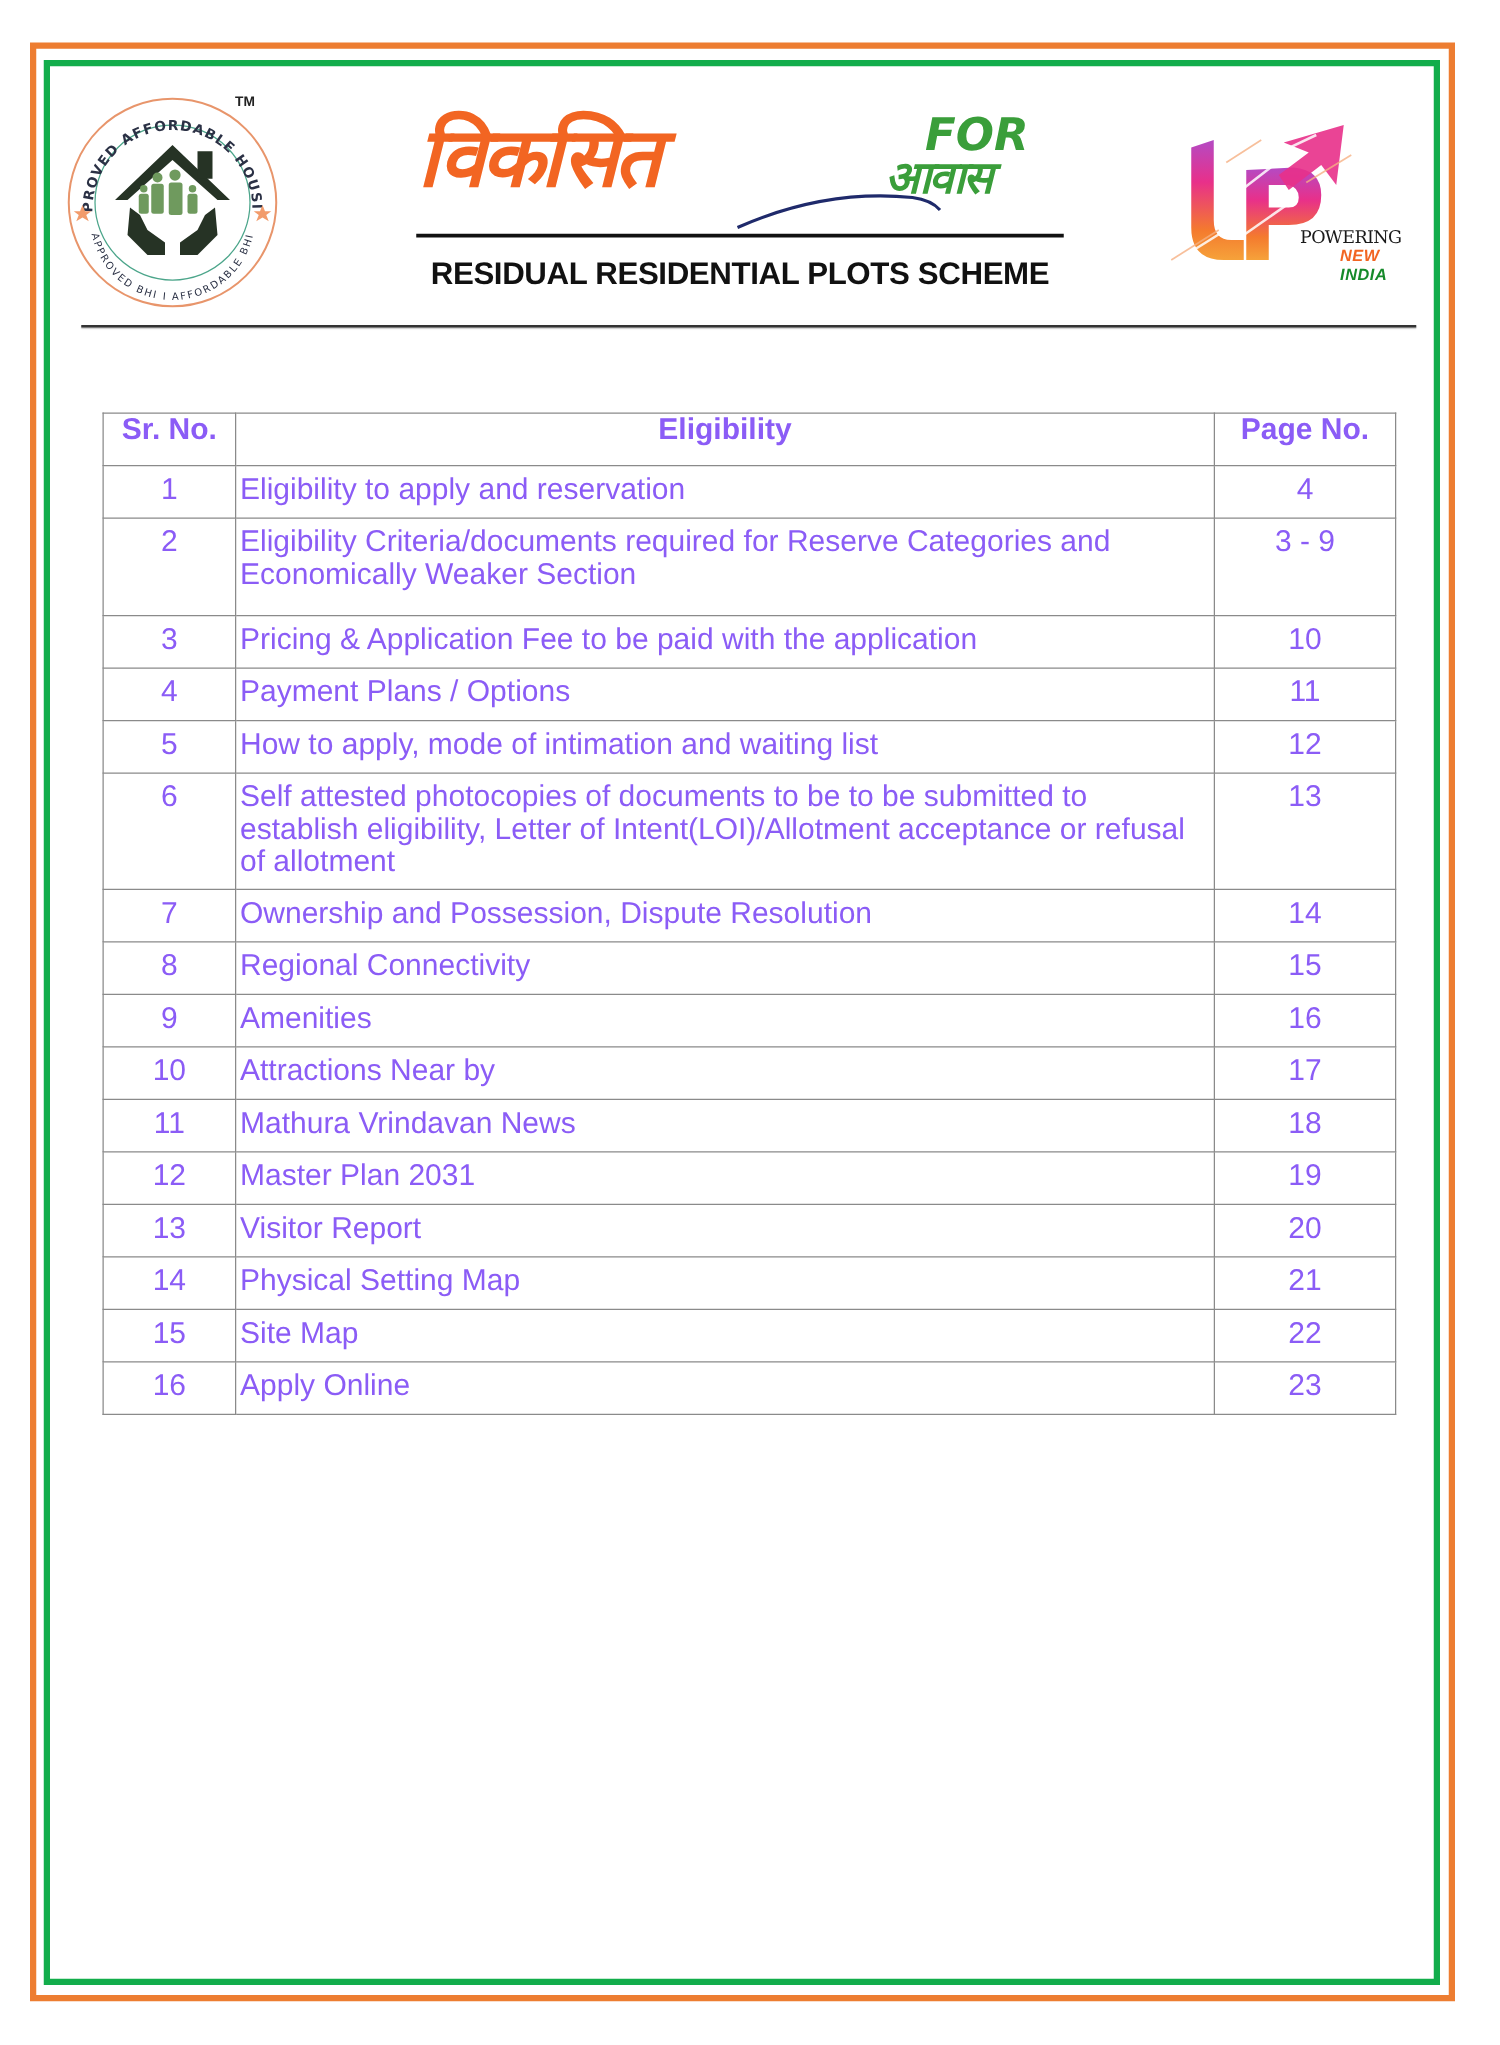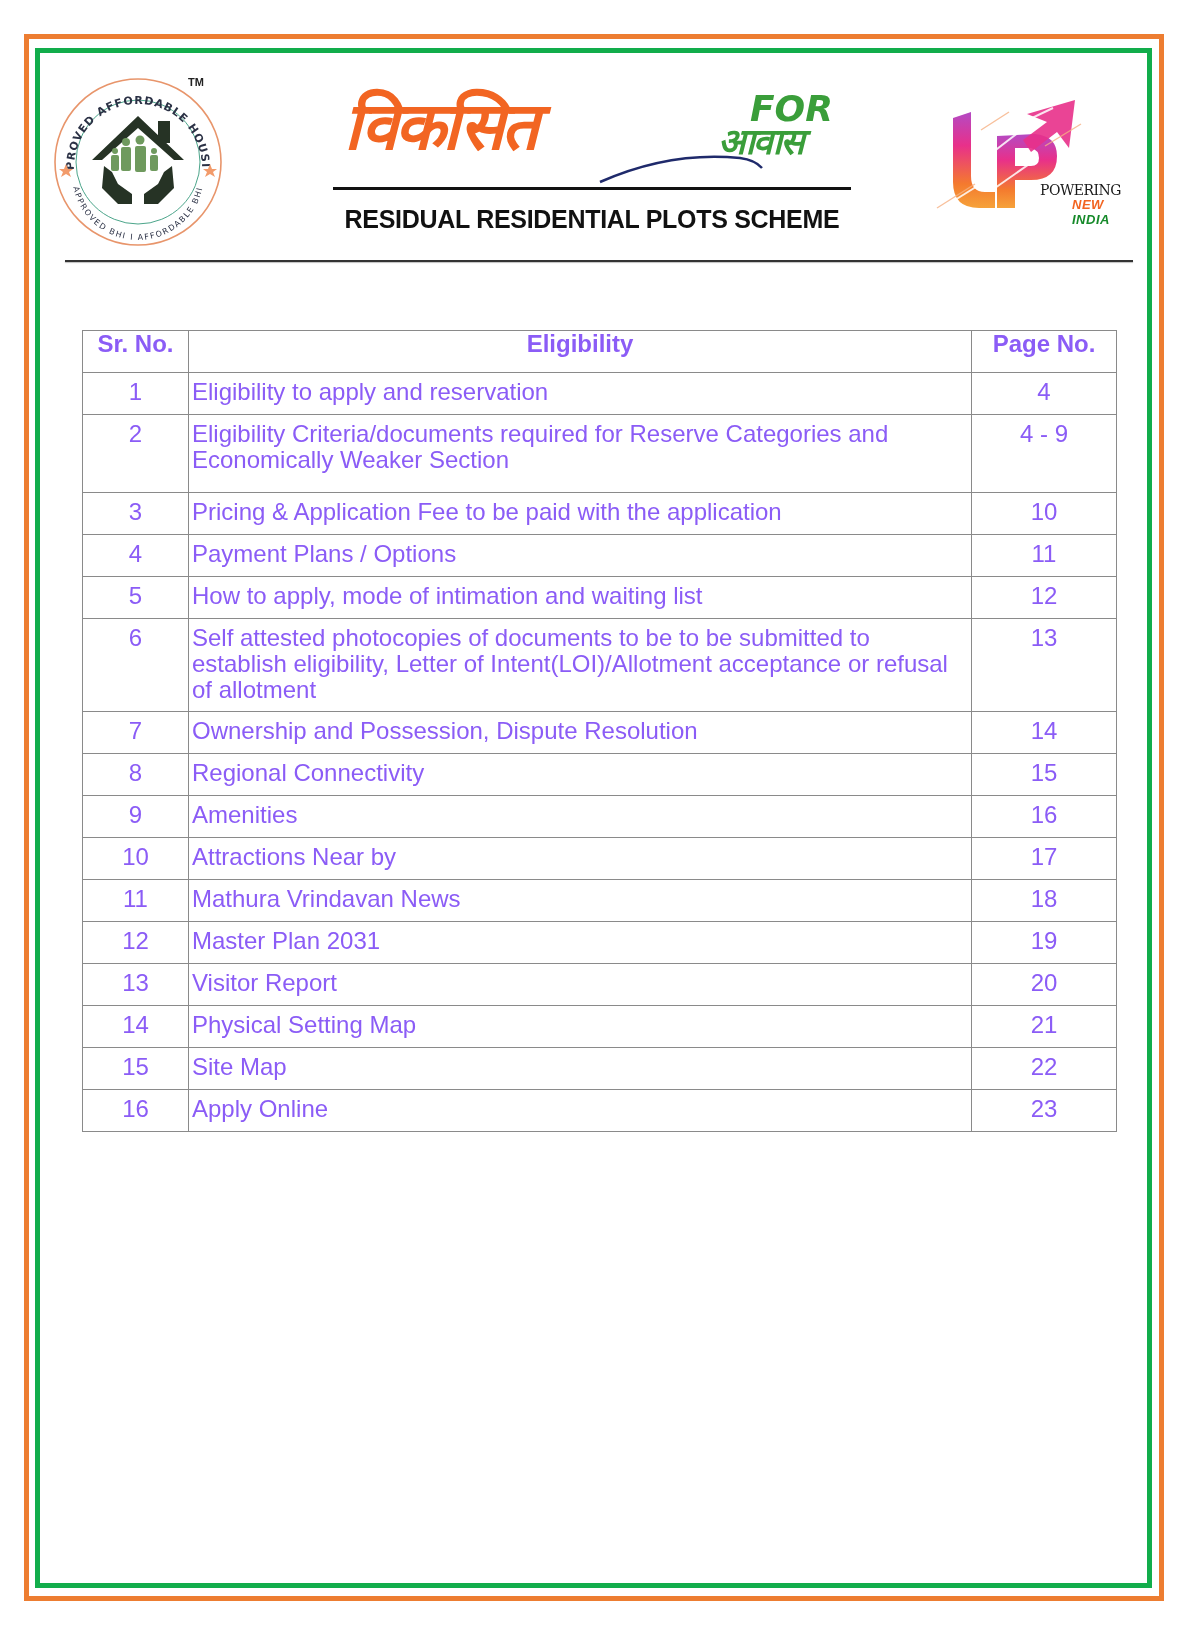--- a/index.html
+++ b/index.html
@@ -7,21 +7,21 @@
          font-family:"Liberation Sans", sans-serif; color:#111; }
   .border-orange { position:absolute; left:24px; top:34px; width:1130px; height:1557px;
          border:5px solid #ED7D31; box-sizing:content-box; }
   .border-green { position:absolute; left:35px; top:48px; width:1107px; height:1530px;
          border:5px solid #12AD4B; }
   
   .logo-left { position:absolute; left:52px; top:76px; width:172px; height:172px; }
   .logo-left svg { width:172px; height:172px; }
   .tm { position:absolute; left:188px; top:76px; font-size:11px; font-weight:bold; color:#222; }
   
-  .brand { position:absolute; left:340px; top:76px; width:530px; height:110px; }
+  .brand { position:absolute; left:330px; top:76px; width:530px; height:110px; }
   .brand-hindi1 { position:absolute; left:4px; top:2px; font-size:66px; font-weight:bold; font-style:italic;
          color:#F26522; font-family:"DejaVu Sans", sans-serif; letter-spacing:-3px; white-space:nowrap; }
   .brand-hindi2 { position:absolute; left:190px; top:8px; font-size:66px; font-weight:bold; font-style:italic;
          color:#3A9E3A; font-family:"DejaVu Sans", sans-serif; letter-spacing:-3px; white-space:nowrap; }
   .brand-for { position:absolute; left:410px; top:12px; font-size:36px; font-weight:bold; font-style:italic;
          color:#3A9E3A; font-family:"DejaVu Sans", sans-serif; white-space:nowrap; }
   .brand-awas { position:absolute; left:378px; top:40px; font-size:36px; font-weight:bold; font-style:italic;
          color:#3A9E3A; font-family:"DejaVu Sans", sans-serif; letter-spacing:-2px; white-space:nowrap; }
   .brand-swoosh { position:absolute; left:250px; top:70px; width:200px; height:40px; }
   .title-rule { position:absolute; left:333px; top:187px; width:518px; height:3px; background:#111; }
@@ -156,21 +156,21 @@
   </thead>
   <tbody>
     <tr class="r1">
       <td class="sr">1</td>
       <td class="desc">Eligibility to apply and reservation</td>
       <td class="page">4</td>
     </tr>
     <tr class="r2">
       <td class="sr">2</td>
       <td class="desc">Eligibility Criteria/documents required for Reserve Categories and Economically Weaker Section</td>
-      <td class="page">4 - 9</td>
+      <td class="page">3 - 9</td>
     </tr>
     <tr class="r1">
       <td class="sr">3</td>
       <td class="desc">Pricing &amp; Application Fee to be paid with the application</td>
       <td class="page">10</td>
     </tr>
     <tr class="r1">
       <td class="sr">4</td>
       <td class="desc">Payment Plans / Options</td>
       <td class="page">11</td>

